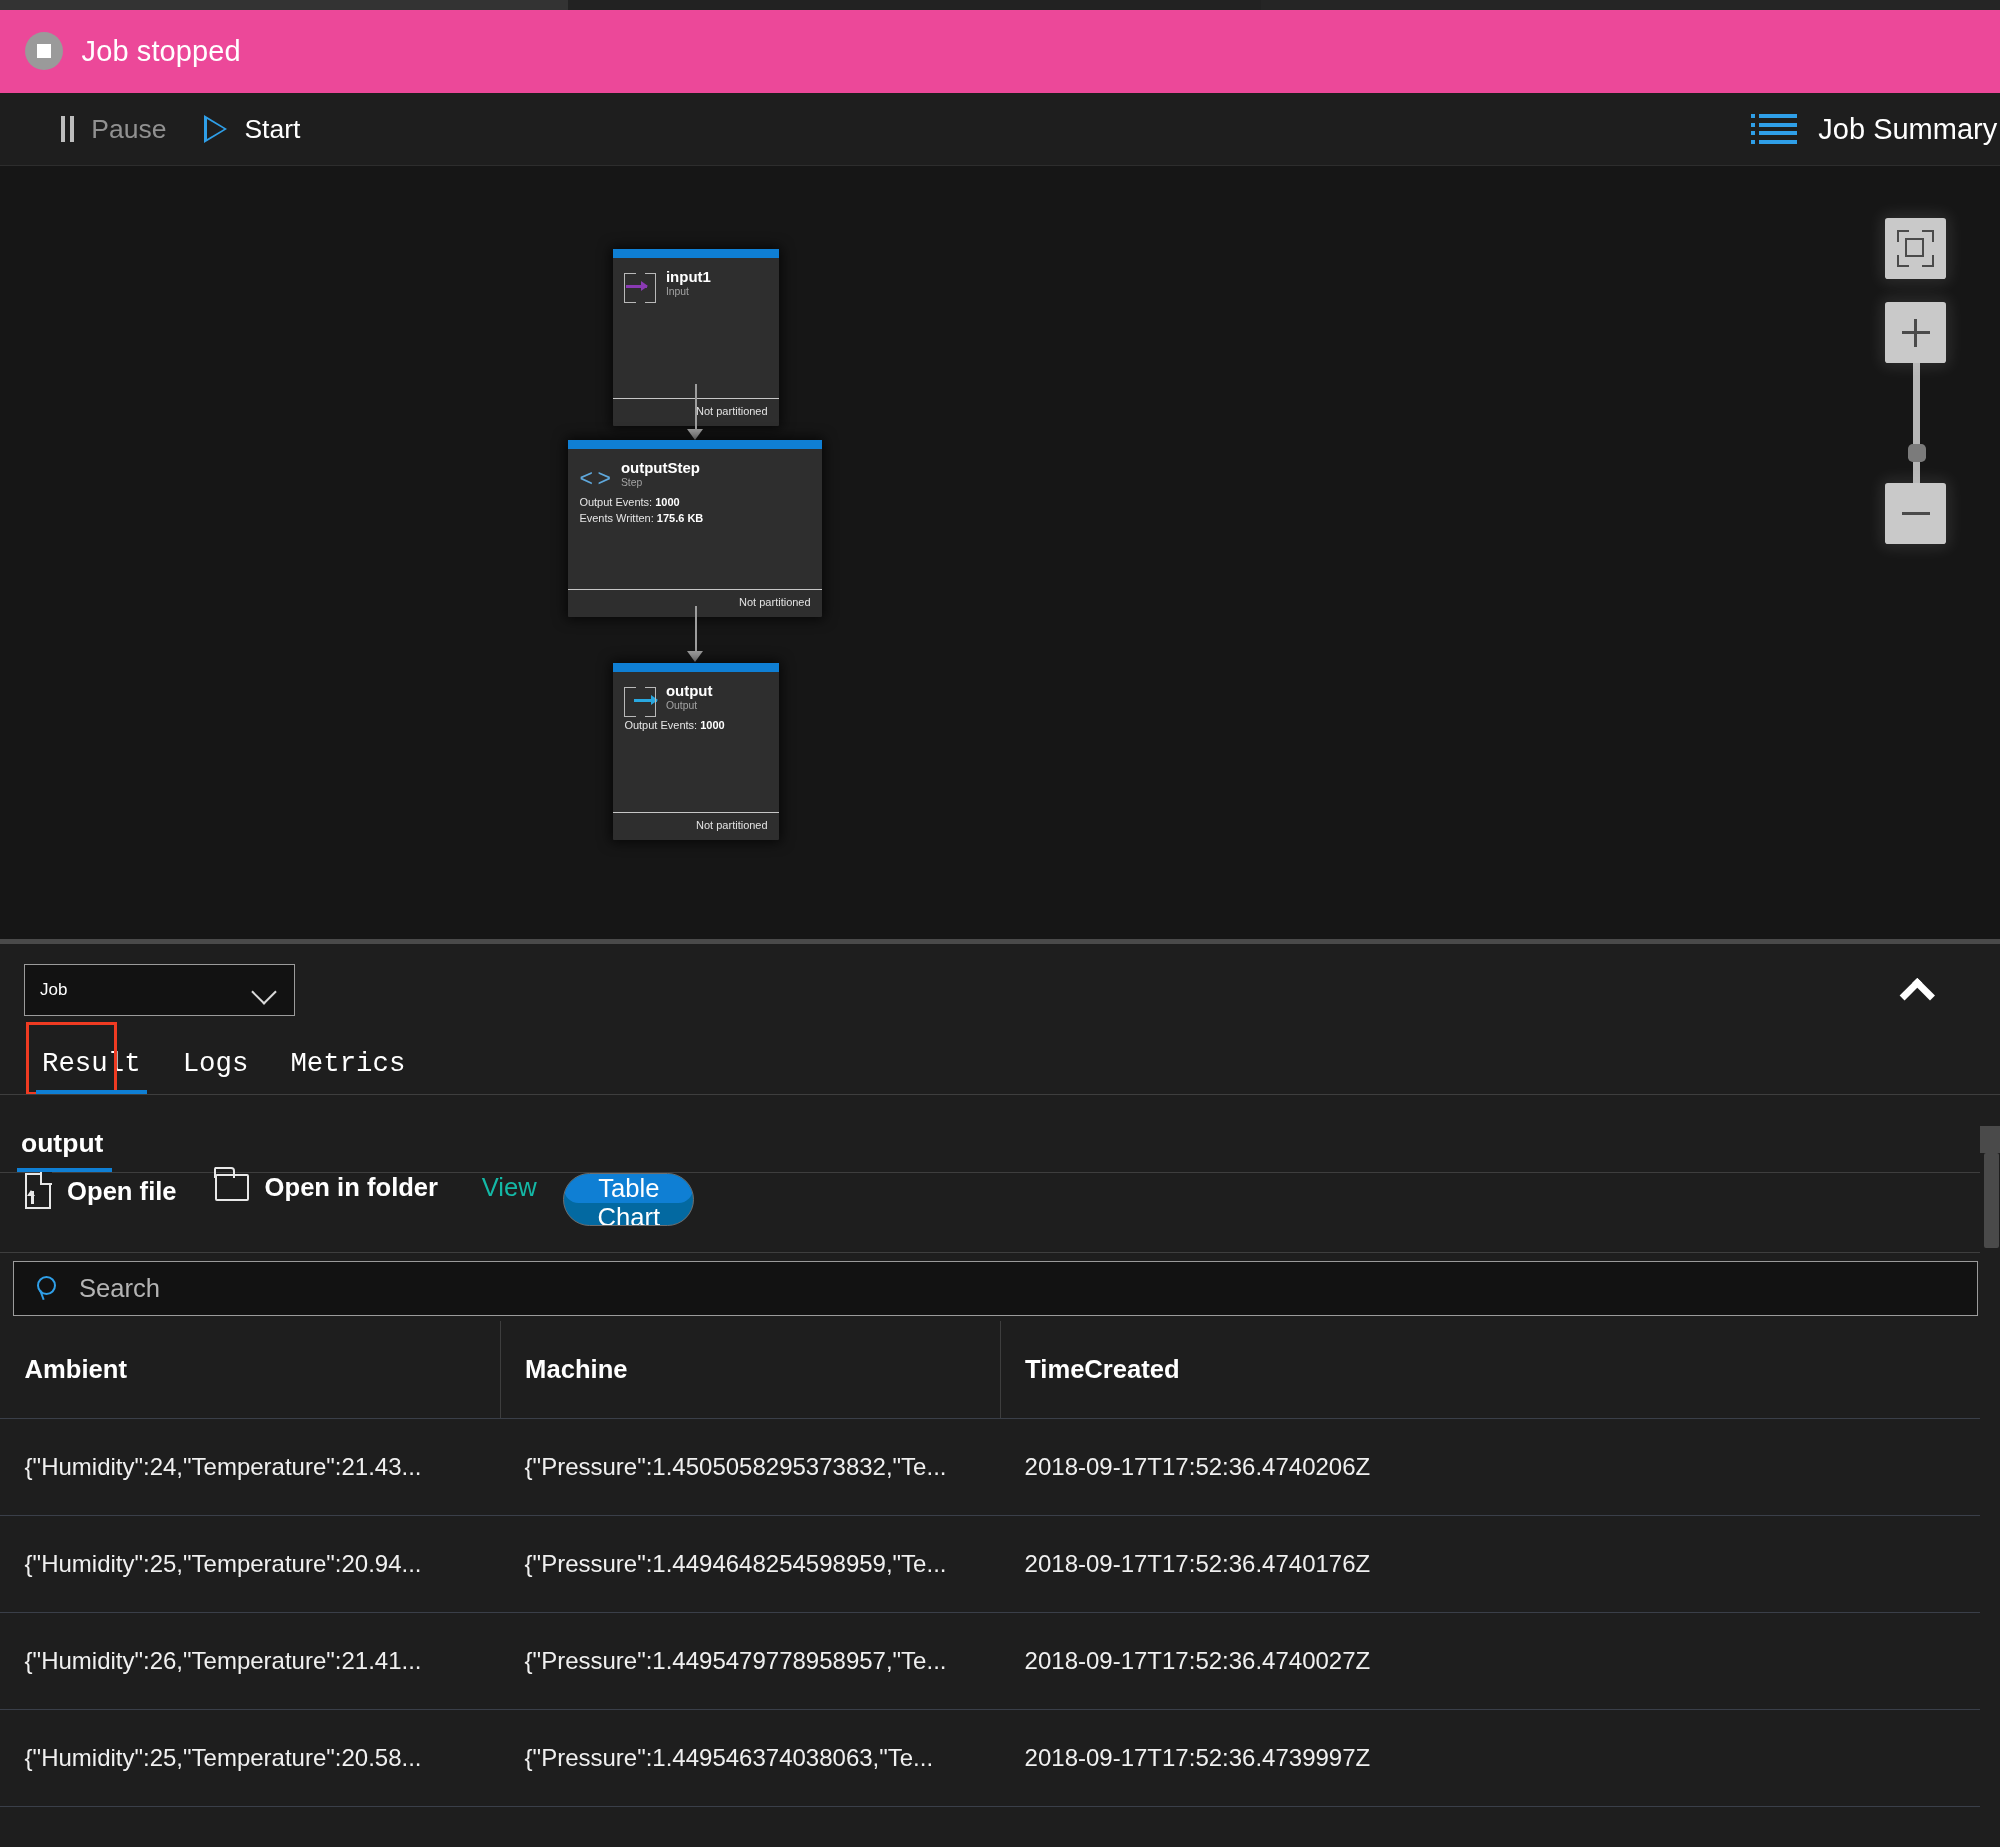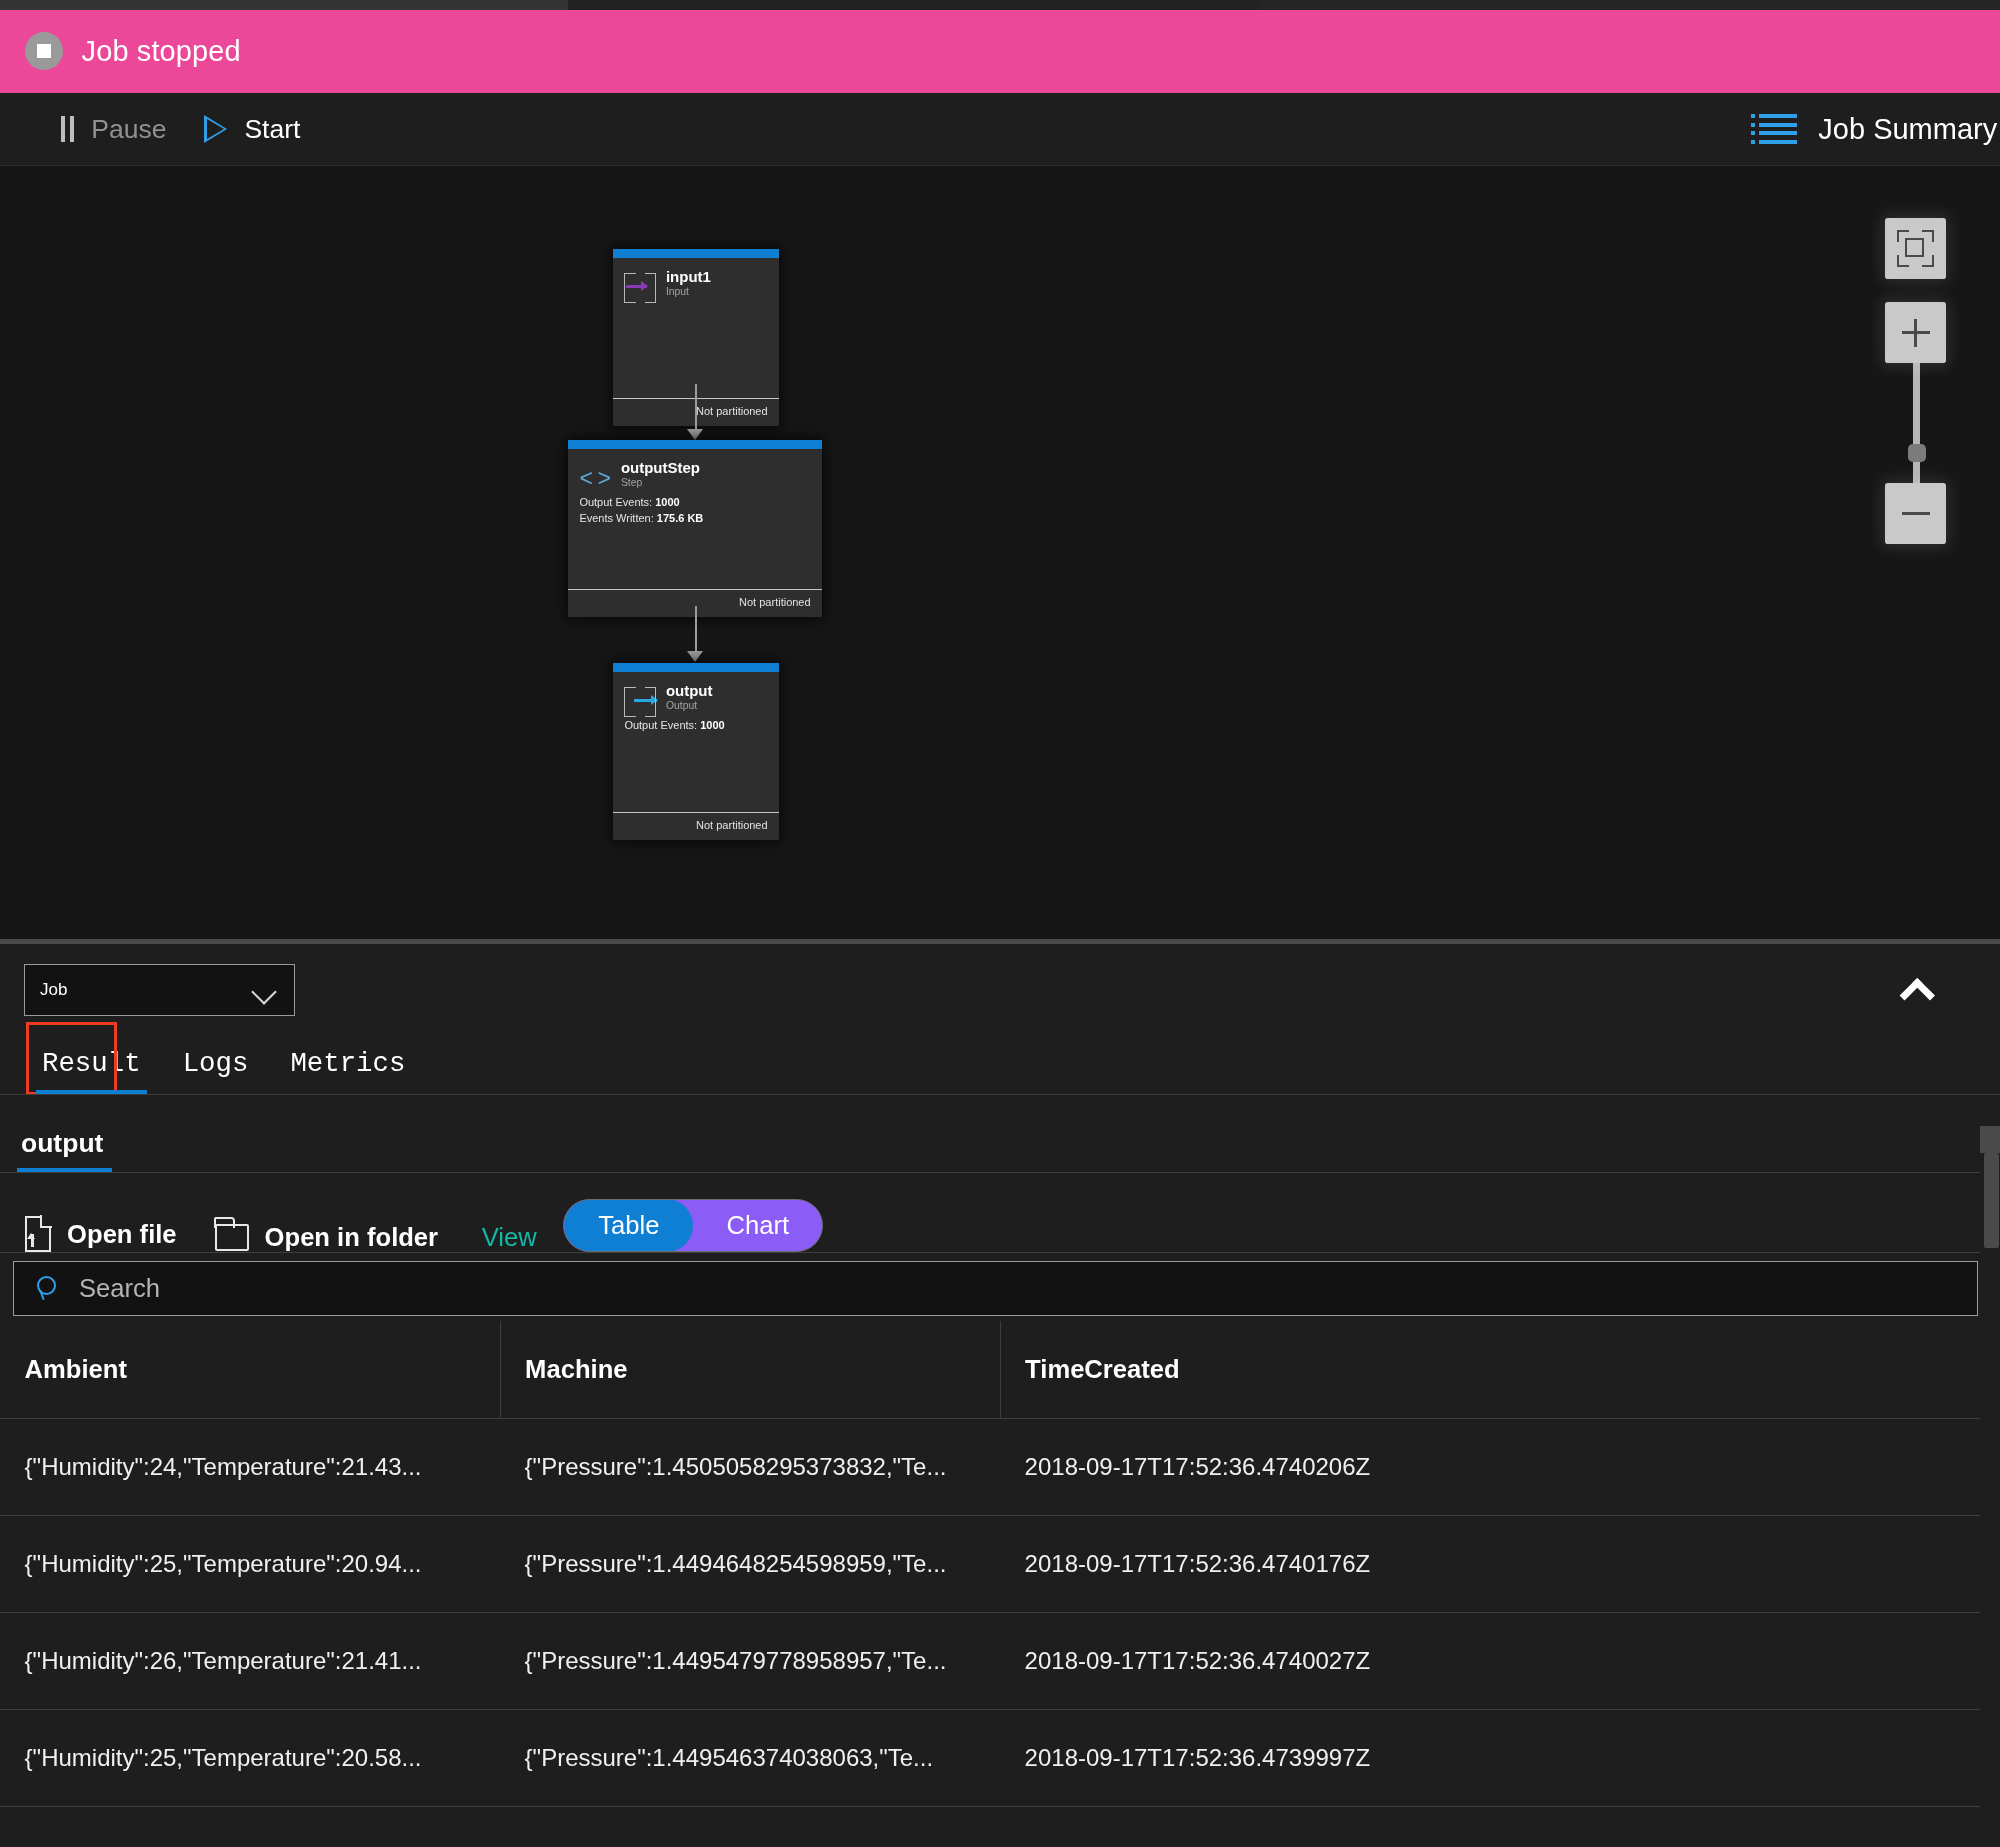--- a/index.html
+++ b/index.html
@@ -177,35 +177,35 @@
     border: 3.8px solid #ef3b22; pointer-events: none;
   }
 
   
   .out-head { position: relative; height: 78px; padding-left: 21px; display: flex; align-items: flex-end; }
   .out-title { font-size: 26.5px; font-weight: 700; padding: 0 0 14px 0; position: relative; }
   .out-title::after { content: ""; position: absolute; left: -3.8px; width: 95px; bottom: 0; height: 4.7px; background: #0f7fd4; }
   .out-underline { position: absolute; left: 0; right: 0; bottom: 0; height: 0.9px; background: #3e3e3e; }
 
   
-  .act-bar { position: relative; height: 80px; display: flex; align-items: flex-end; padding-left: 24.6px; border-bottom: 0.9px solid #3e3e3e; }
+  .act-bar { position: relative; height: 80px; display: flex; align-items: flex-start; padding-left: 24.6px; border-bottom: 0.9px solid #3e3e3e; }
   .act-btn { display: flex; align-items: center; gap: 16px; margin-right: 38px; cursor: pointer; }
   .act-label { font-size: 25.6px; font-weight: 700; }
   .file-glyph { position: relative; width: 26.5px; height: 36px; border: 2.4px solid #e8e8e8; }
   .file-glyph::before { content:""; position:absolute; right:-2.8px; top:-2.8px; width:10.4px; height:10.4px; background:#1e1e1e; border-left:2.4px solid #e8e8e8; border-bottom:2.4px solid #e8e8e8; }
   .file-glyph .up { position:absolute; left: 4.7px; bottom: 2.8px; width:2.4px; height:13.2px; background:#e8e8e8; }
   .file-glyph .up::before { content:""; position:absolute; left:-3.8px; top:-0.9px; width:0;height:0;
      border-left:4.7px solid transparent;border-right:4.7px solid transparent;border-bottom:6.6px solid #e8e8e8; }
   .folder-glyph { position: relative; width: 34px; height: 27.4px; border: 2.4px solid #e8e8e8; border-radius: 1.9px; }
   .folder-glyph::before { content:""; position:absolute; left:-2.4px; top:-8.5px; width:17px; height:8.5px;
      border:2.4px solid #e8e8e8; border-bottom:none; border-radius:1.9px 3.8px 0 0; }
   .view-label { font-size: 25.6px; color: #14b8a6; margin: 0 26.5px 0 5.7px; }
   .toggle-group {
     display: flex; align-items: center; height: 53px;
-    background: #8b5cf6; border: 0.9px solid #6e6e6e; border-radius: 26.5px; overflow: hidden;
+    background: #0369a1; border: 0.9px solid #6e6e6e; border-radius: 26.5px; overflow: hidden; flex-direction: column;
   }
   .toggle-opt { height: 53px; min-width: 129px; display: flex; align-items: center; justify-content: center;
     font-size: 25.6px; cursor: pointer; border-radius: 26.5px; padding: 0 19px; }
   .toggle-opt.on { background: #0f7fd4; color: #fff; }
 
   
   .search-row { position: relative; height: 68px; padding: 7.6px 13.2px 0 5.7px; }
   .search-box {
     height: 55px; background: #121212; border: 0.9px solid #9b9b9b;
     display: flex; align-items: center; padding-left: 21px; margin: 0 9.5px 0 7.6px;

